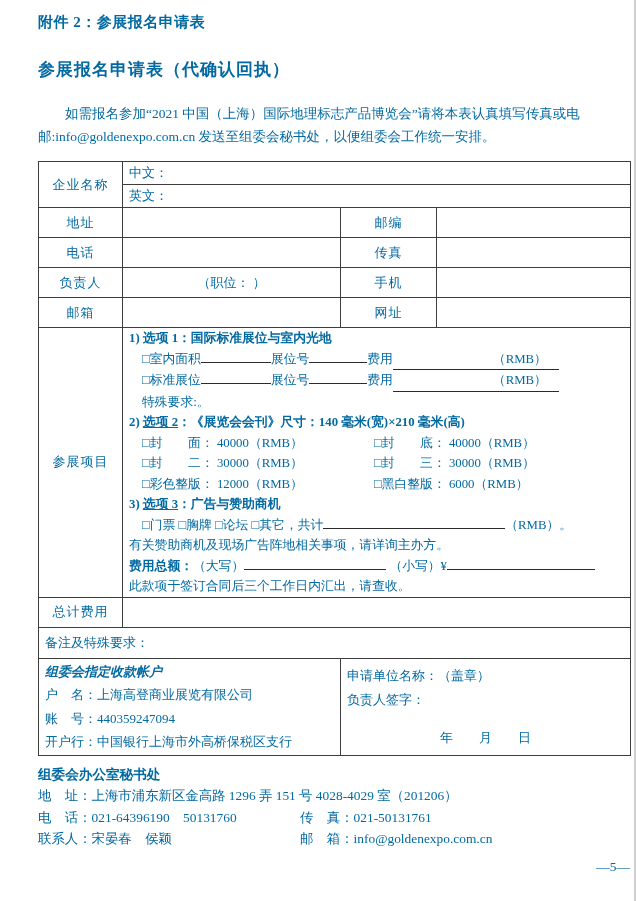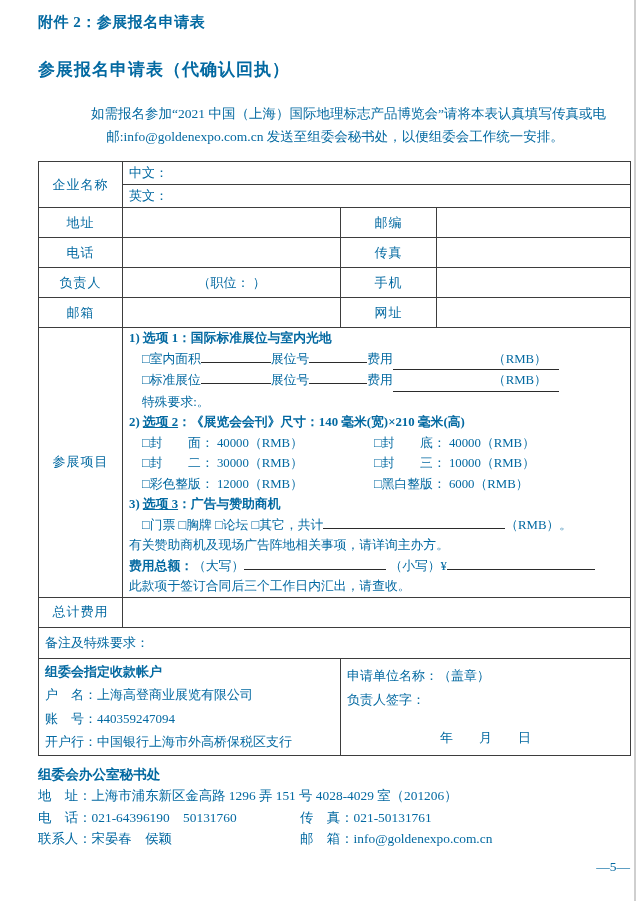--- a/index.html
+++ b/index.html
@@ -5,21 +5,21 @@
   html,body{margin:0;padding:0;background:#e8e8e8;}
   .page{
     width:636px;height:901px;background:#ffffff;
     font-family:"Liberation Serif","DejaVu Serif",serif;
     color:#0369a1;position:relative;box-sizing:border-box;
     padding:13px 6px 0 38px;overflow:hidden;
     border-right:2px solid #cfcfcf;
   }
   .attachment{font-size:15px;font-weight:bold;letter-spacing:.5px;}
   .doc-title{font-size:17px;font-weight:bold;margin-top:26px;letter-spacing:1px;width:592px;}
-  .intro{font-size:13.5px;line-height:23px;margin:21px 0 13px;text-indent:2em;width:594px;text-align:center;}
+  .intro{font-size:13.5px;line-height:23px;margin:21px 0 13px;text-indent:2em;width:594px;}
 
   table.form{width:592px;border-collapse:collapse;table-layout:fixed;font-size:13px;}
   table.form td{border:1px solid #3d3d3d;padding:0 6px;vertical-align:middle;box-sizing:border-box;}
   td.lbl{text-align:center;padding:0;letter-spacing:1px;}
   td.ctr{text-align:center;}
   tr.r-sub td{height:23px;}
   tr.r-std td{height:30px;}
   tr.r-total td{height:30px;margin-top:12px;}
   tr.r-remarks td{height:31px;}
   tr.r-bottom td{height:97px;vertical-align:middle;}
@@ -29,21 +29,21 @@
   .opt-h .uname{text-decoration:underline;}
   .ind{padding-left:13px;}
   .u{display:inline-block;border-bottom:1px solid #2b2b2b;height:13px;}
   .w58{width:58px}.w70{width:70px}.w148{width:142px}.w150{width:148px}.w182{width:182px}
   .fee-line{display:inline-flex;justify-content:flex-end;align-items:flex-end;width:166px;border-bottom:1px solid #2b2b2b;}
   .fee-line i{font-style:normal;padding-right:12px;}
   .jrow{display:flex;}
   .jrow .jl{width:232px;}
 
   td.bank-cell{padding:3px 8px 3px 8px;line-height:23.5px;font-size:13px;vertical-align:middle;}
-  .bank-title{font-weight:bold;}
+  .bank-title{font-weight:bold;font-style:italic;}
   td.sign-cell{padding:6px 10px;line-height:24px;font-size:13px;vertical-align:top;}
   .date-line{text-align:center;margin-top:14px;}
 
   .footer{margin-top:8px;font-size:13.4px;line-height:21.5px;width:592px;}
   .f-title{font-weight:bold;font-size:13.6px;}
   .f-row{display:flex;}
   .f-row .f-left{width:262px;}
   .pageno{width:592px;text-align:right;margin-top:9px;font-size:13.5px;padding-right:2px;}
 </style>
 </head>
@@ -118,21 +118,21 @@
         <div class="ind">特殊要求:。</div>
 
         <div class="opt-h"><span>2) </span><span class="uname">选项 2</span><span>：《展览会会刊》尺寸：140 毫米(宽)×210 毫米(高)</span></div>
 
         <div class="jrow ind">
           <span class="jl">□封　　面： 40000（RMB）</span>
               <span>□封　　底： 40000（RMB）</span>
         </div>
         <div class="jrow ind">
           <span class="jl">□封　　二： 30000（RMB）</span>
-              <span>□封　　三： 10000（RMB）</span>
+              <span>□封　　三： 30000（RMB）</span>
         </div>
         <div class="jrow ind">
           <span class="jl">□彩色整版： 12000（RMB）</span>
               <span>□黑白整版：  6000（RMB）</span>
         </div>
 
         <div class="opt-h"><span>3) </span><span class="uname">选项 3</span><span>：广告与赞助商机</span></div>
 
         <div class="ind">
           <span>□门票 □胸牌 □论坛 □其它，共计</span><span class="u w182"></span><span>（RMB）。</span>

